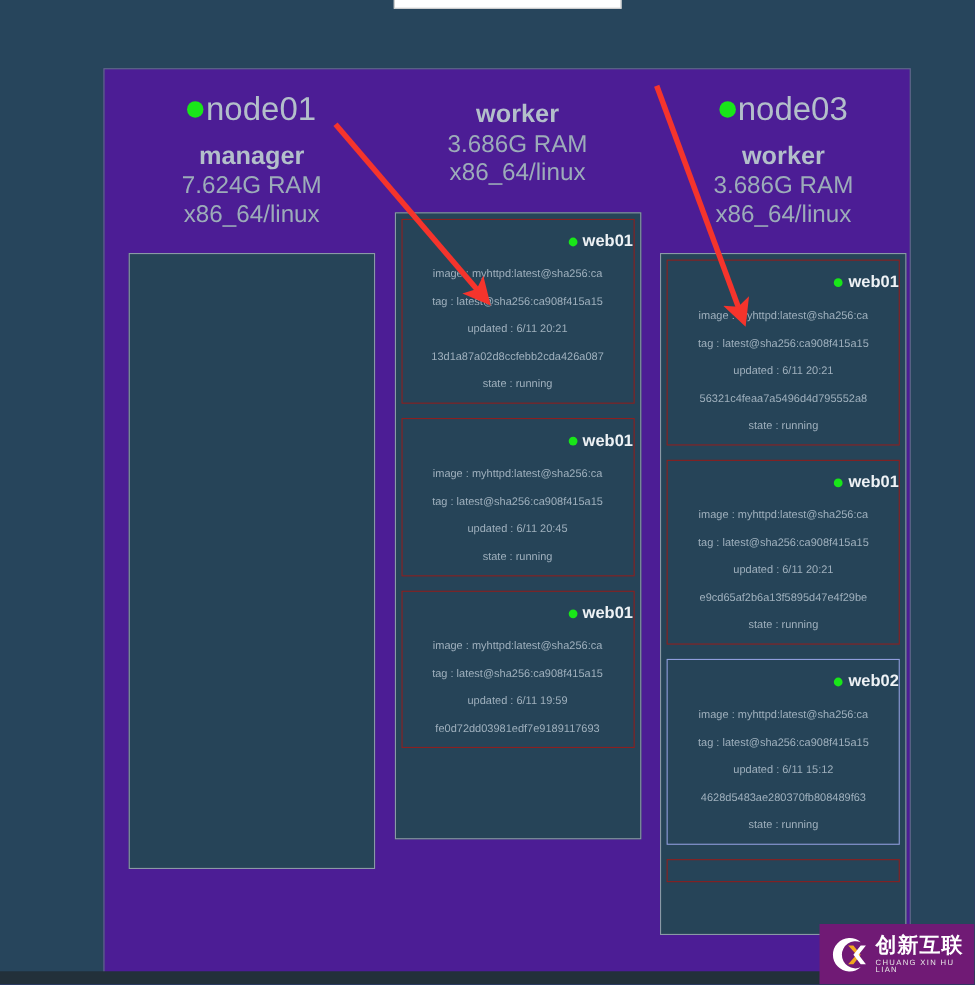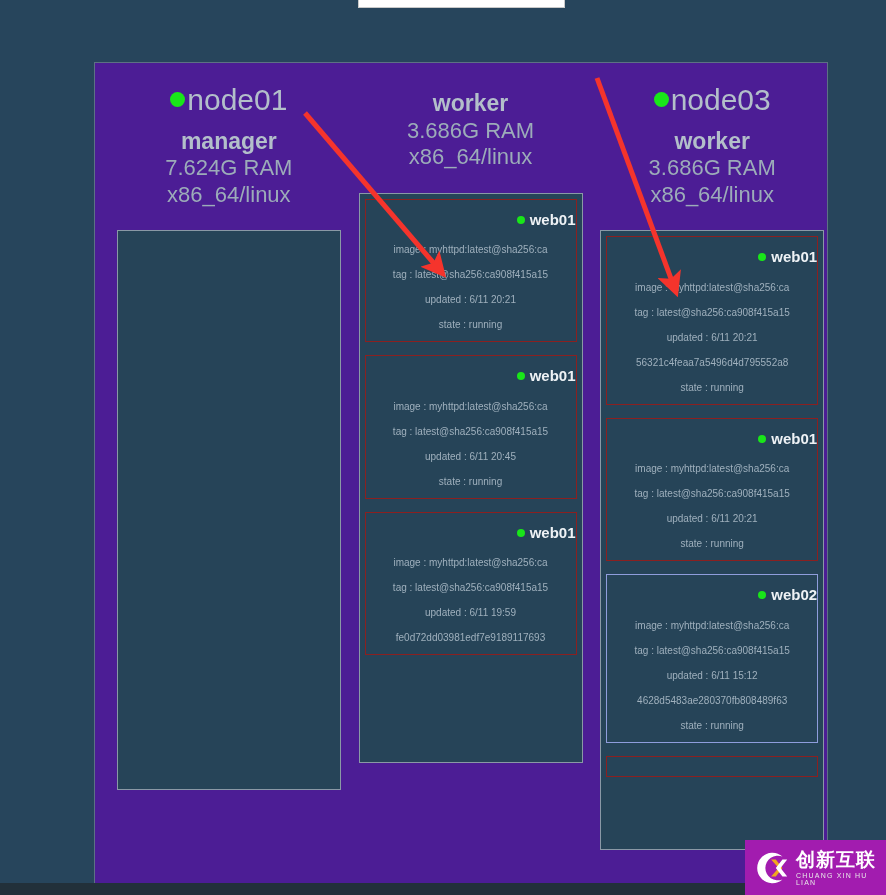--- a/index.html
+++ b/index.html
@@ -152,21 +152,21 @@
     left: 0; bottom: 0;
     width: 886px; height: 12px;
     background: #22303a;
   }
 
   
   .watermark {
     position: absolute;
     right: 0; bottom: 0;
     width: 141px; height: 55px;
-    background: #a21caf;
+    background: #701a75;
     display: flex;
     align-items: center;
     gap: 5px;
     padding-left: 8px;
   }
   .wm-mark { width: 38px; height: 38px; flex: none; }
   .wm-text { display: flex; flex-direction: column; line-height: 1; }
   .wm-cn {
     font-size: 19px; font-weight: bold; color: #ffffff;
     letter-spacing: 1px;
@@ -203,20 +203,21 @@
           <div class="node-arch">x86_64/linux</div>
           <div class="container-box tall">
             <div class="card">
               <div class="card-title">
                 <span class="card-dot"></span>
                 <span>web01</span>
               </div>
               <div class="card-line">image : myhttpd:latest@sha256:ca</div>
               <div class="card-line">tag : latest@sha256:ca908f415a15</div>
               <div class="card-line">updated : 6/11 20:21</div>
+              <div class="card-line">13d1a87a02d8ccfebb2cda426a087</div>
               <div class="card-line">state : running</div>
             </div>
             <div class="card">
               <div class="card-title">
                 <span class="card-dot"></span>
                 <span>web01</span>
               </div>
               <div class="card-line">image : myhttpd:latest@sha256:ca</div>
               <div class="card-line">tag : latest@sha256:ca908f415a15</div>
               <div class="card-line">updated : 6/11 20:45</div>
@@ -255,20 +256,21 @@
               <div class="card-line">state : running</div>
             </div>
             <div class="card">
               <div class="card-title">
                 <span class="card-dot"></span>
                 <span>web01</span>
               </div>
               <div class="card-line">image : myhttpd:latest@sha256:ca</div>
               <div class="card-line">tag : latest@sha256:ca908f415a15</div>
               <div class="card-line">updated : 6/11 20:21</div>
+              <div class="card-line">e9cd65af2b6a13f5895d47e4f29be</div>
               <div class="card-line">state : running</div>
             </div>
             <div class="card accent-blue">
               <div class="card-title">
                 <span class="card-dot"></span>
                 <span>web02</span>
               </div>
               <div class="card-line">image : myhttpd:latest@sha256:ca</div>
               <div class="card-line">tag : latest@sha256:ca908f415a15</div>
               <div class="card-line">updated : 6/11 15:12</div>

